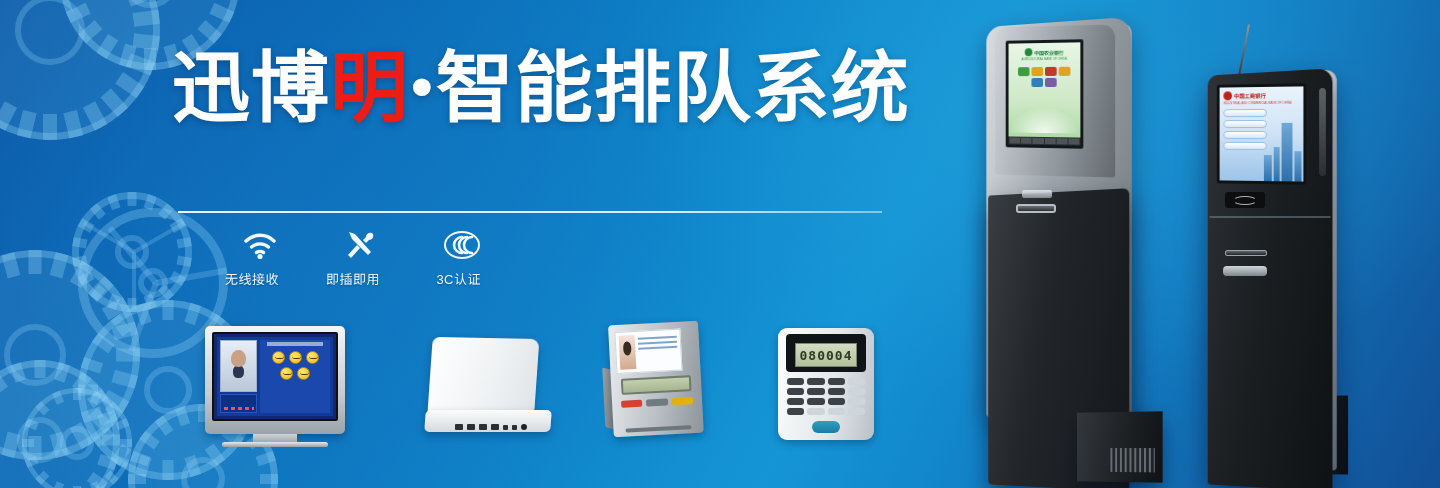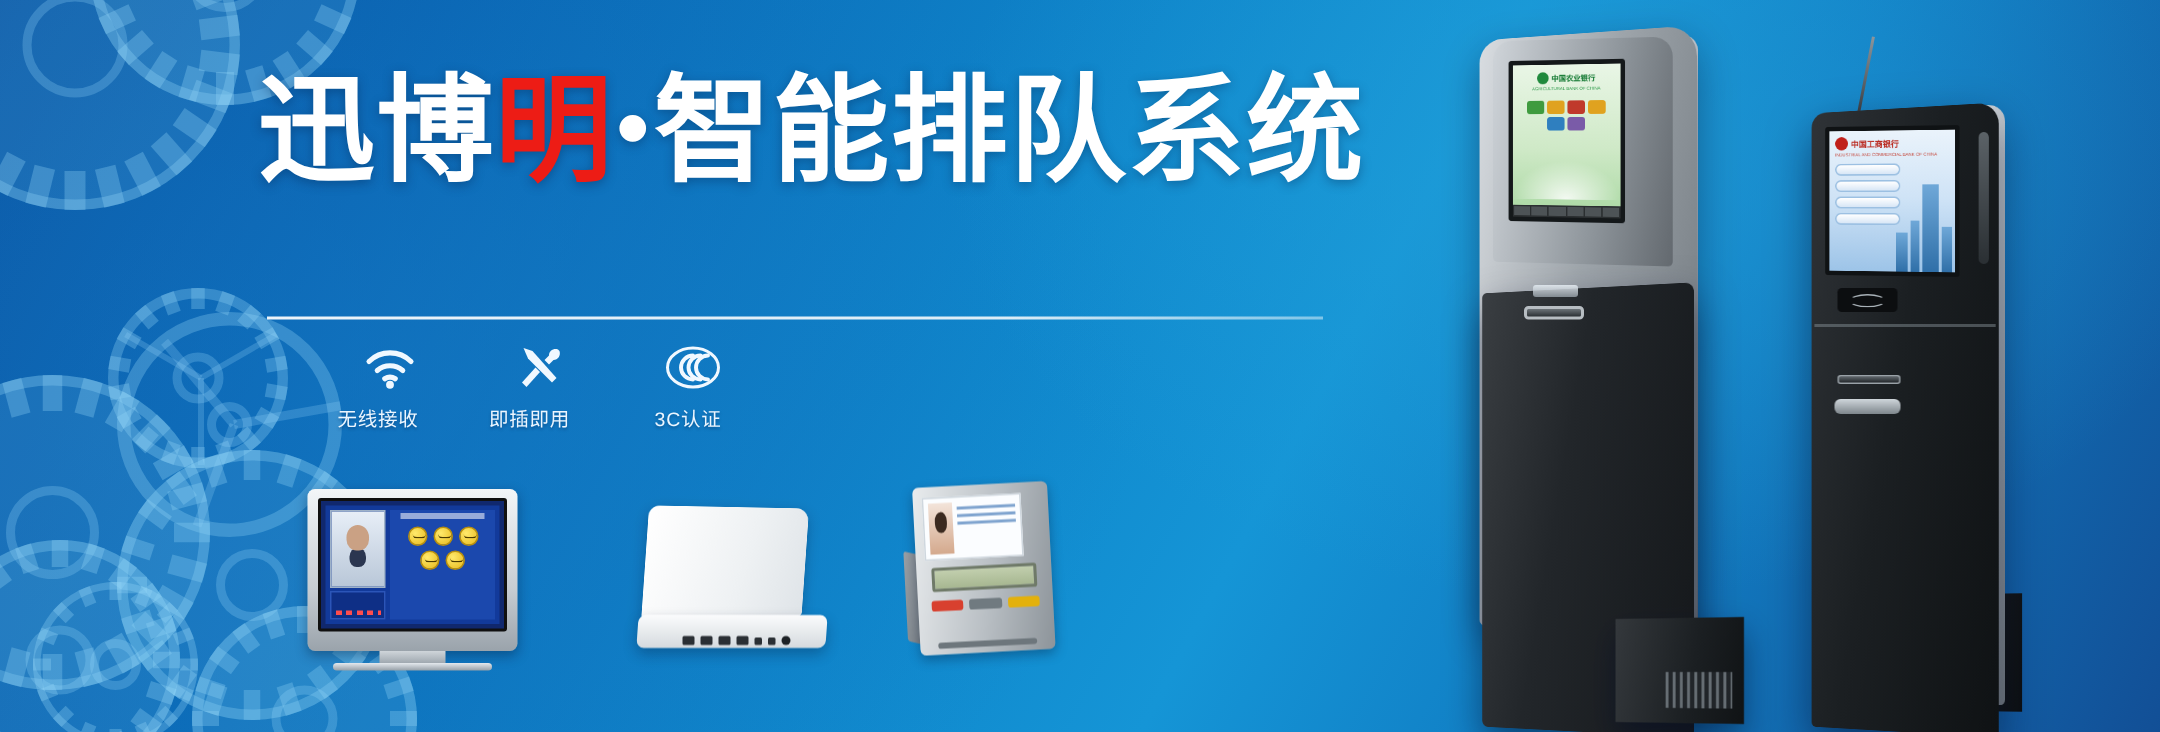--- a/index.html
+++ b/index.html
@@ -639,20 +639,47 @@
           <div class="eval-lcd"></div>
           <div class="eval-keys">
             <i class="r"></i>
               <i></i>
               <i class="y"></i>
           </div>
           <div class="eval-foot"></div>
         </div>
       </div>
 
+      <div class="p-pad">
+        <div class="pad-body"></div>
+        <div class="pad-top">
+          <div class="pad-lcd">
+            <span class="pad-num">080004</span>
+          </div>
+        </div>
+        <div class="pad-keys">
+          <i></i>
+            <i></i>
+            <i></i>
+            <i class="lt"></i>
+          <i></i>
+            <i></i>
+            <i></i>
+            <i class="lt"></i>
+          <i></i>
+            <i></i>
+            <i></i>
+            <i class="lt"></i>
+          <i></i>
+            <i class="lt"></i>
+            <i class="lt"></i>
+            <i class="lt"></i>
+        </div>
+        <div class="pad-enter"></div>
+      </div>
 
     </div>
   </div>
 
   <div class="kiosk k1">
     <div class="k1-rail"></div>
     <div class="k1-frame"></div>
     <div class="k1-body"></div>
     <div class="k1-head"></div>
     <div class="k1-screen">

